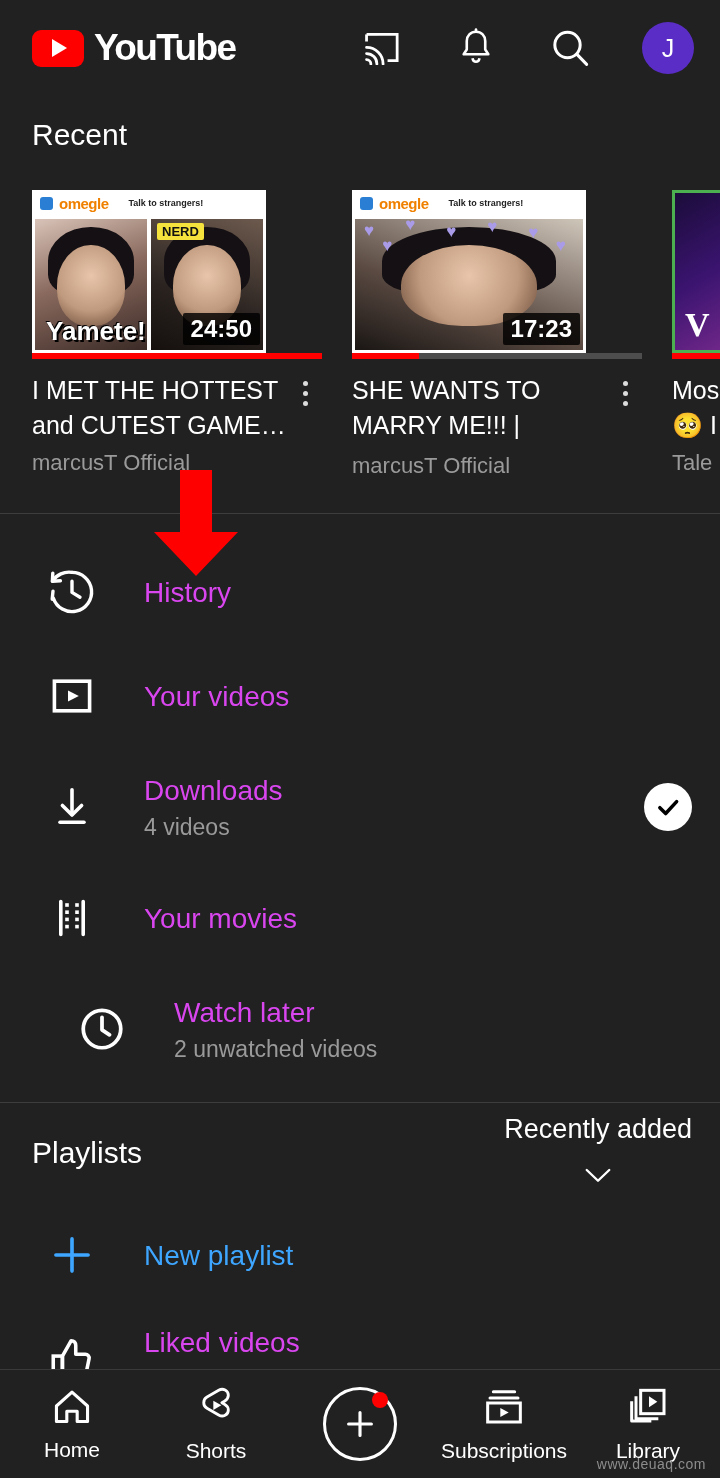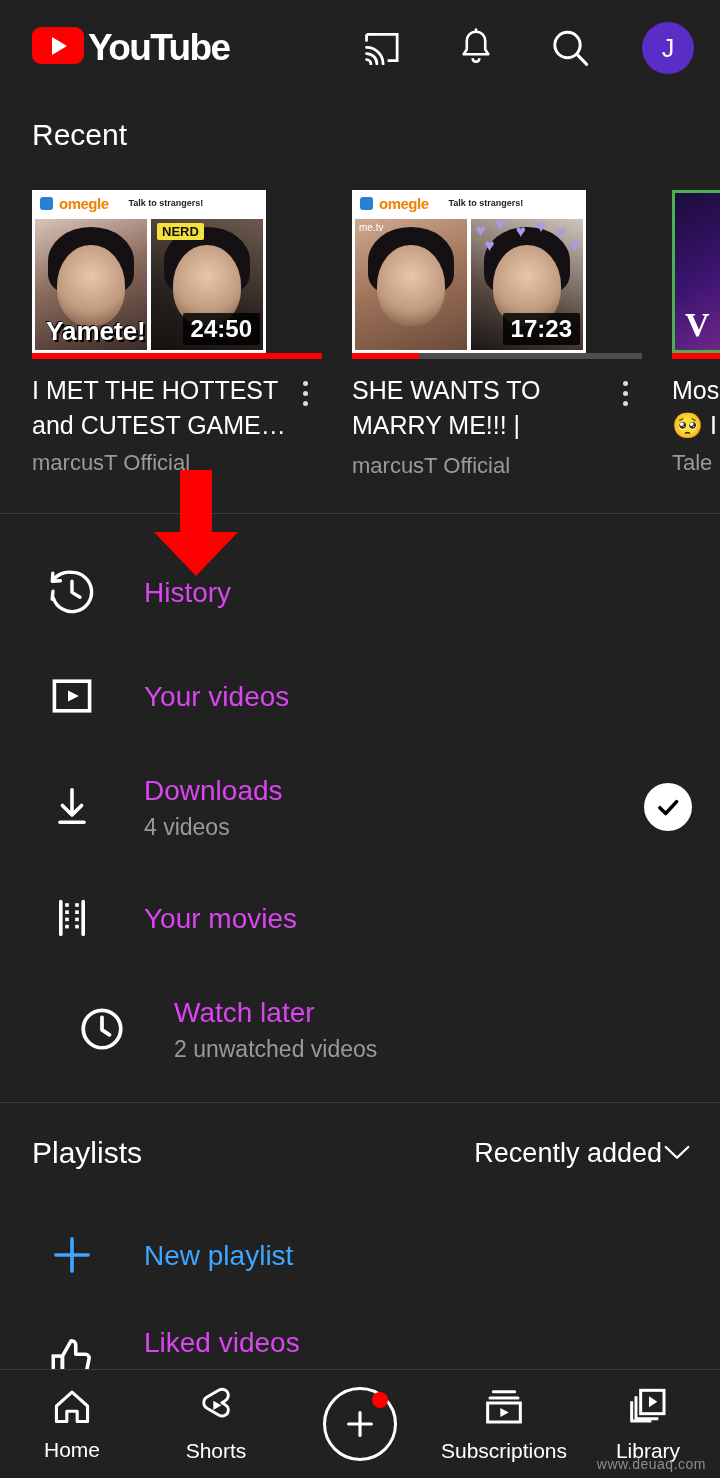--- a/index.html
+++ b/index.html
@@ -12,21 +12,21 @@
     position:relative;
   }
   .app{width:720px;height:1478px;position:relative;overflow:hidden;background:#212121;}
 
   
   .header{
     height:96px;display:flex;align-items:center;
     padding:0 26px 0 32px;box-sizing:border-box;
     background:#212121;position:relative;
   }
-  .logo{display:flex;align-items:flex-start;gap:4px;}
+  .logo{display:flex;align-items:center;gap:10px;}
   .logo-mark{
     width:52px;height:37px;background:#ff0000;border-radius:9px;
     display:flex;align-items:center;justify-content:center;
   }
   .logo-tri{
     width:0;height:0;border-left:15px solid #fff;
     border-top:9px solid transparent;border-bottom:9px solid transparent;
     margin-left:3px;
   }
   .logo-text{
@@ -144,22 +144,22 @@
     display:flex;align-items:center;justify-content:center;flex:0 0 48px;
   }
 
   
   .pl-head{
     display:flex;align-items:center;padding:0 28px 0 32px;height:100px;
     box-sizing:border-box;
   }
   .pl-title{font-size:30px;color:#fff;}
   .pl-sort{
-    margin-left:auto;display:flex;align-items:center;
-    font-size:27px;color:#fff;
+    margin-left:auto;display:flex;align-items:center;gap:16px;
+    font-size:27px;color:#fff;flex-direction:column;
   }
 
   
   .arrow{
     position:absolute;left:148px;top:470px;width:96px;height:108px;z-index:40;
     pointer-events:none;
   }
 
   
   .bottom-nav{
@@ -267,25 +267,20 @@
     </div>
 
     <div class="vcard">
       <div class="thumb">
         <div class="omegle-bar">
           <div class="om-dot"></div>
           <div class="om-logo">omegle</div>
           <div class="om-sub">Talk to strangers!</div>
         </div>
         <div class="panes">
-          <div class="pane p2a">
-            <div class="hair"></div>
-              <div class="face"></div>
-            <div style="position:absolute;left:4px;top:3px;font-size:10px;color:#fff;">me.tv</div>
-          </div>
           <div class="pane p2b">
             <div class="hair"></div>
               <div class="face"></div>
             <div class="hearts">
               <span class="heart" style="left:4%;top:2%;">♥</span>
               <span class="heart" style="left:22%;top:-2%;">♥</span>
               <span class="heart" style="left:40%;top:3%;">♥</span>
               <span class="heart" style="left:58%;top:-1%;">♥</span>
               <span class="heart" style="left:76%;top:4%;">♥</span>
               <span class="heart" style="left:88%;top:14%;">♥</span>

